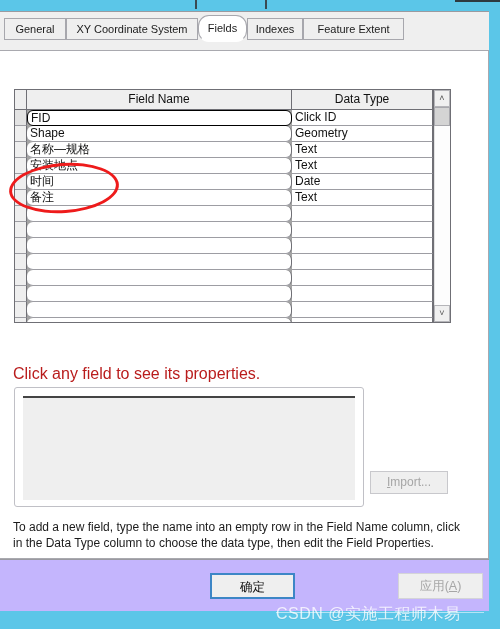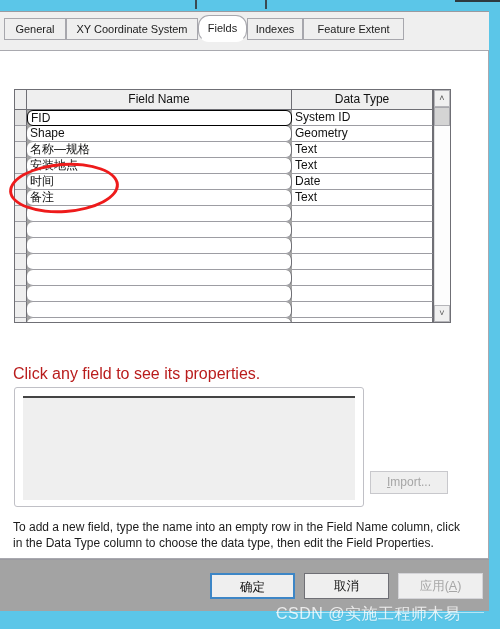--- a/index.html
+++ b/index.html
@@ -124,21 +124,21 @@
   }
   #import-btn u{text-decoration:underline;}
 
   #bottom-hint{
     position:absolute;left:13px;top:468px;width:450px;
     font-size:12px;color:#1b1b1b;line-height:16px;
   }
 
   
   #btn-sep{position:absolute;left:0;top:547px;width:489px;height:1px;background:#9a9aa0;}
-  #btn-bar{position:absolute;left:0;top:548px;width:489px;height:51px;background:#a3a3a3;}
+  #btn-bar{position:absolute;left:0;top:548px;width:489px;height:51px;background:#c4b5fd;}
   .dlg-btn{
     position:absolute;top:13px;height:26px;width:85px;
     box-sizing:border-box;font-size:12.5px;text-align:center;line-height:24px;
     background:#efefef;
   }
   .dlg-btn.ok{left:210px;border:2px solid #3d86c6;color:#111;}
   .dlg-btn.cancel{left:304px;border:1px solid #6f6f75;color:#111;}
   .dlg-btn.apply{left:398px;border:1px solid #d4d4d8;color:#a6a6a6;}
   .dlg-btn u{text-decoration:underline;}
 
@@ -178,21 +178,21 @@
         <div id="grid">
           <div class="grid-head">
             <div class="hdr-corner"></div>
             <div class="hdr-cell hdr-name">Field Name</div>
             <div class="hdr-cell hdr-type grow">Data Type</div>
           </div>
 
           <div class="grid-row focused">
             <div class="row-gutter"></div>
             <div class="cell cell-name">FID</div>
-            <div class="cell cell-type grow">System ID</div>
+            <div class="cell cell-type grow">Click ID</div>
           </div>
           <div class="grid-row">
             <div class="row-gutter"></div>
             <div class="cell cell-name">Shape</div>
             <div class="cell cell-type grow">Geometry</div>
           </div>
           <div class="grid-row">
             <div class="row-gutter"></div>
             <div class="cell cell-name">名称—规格</div>
             <div class="cell cell-type grow">Text</div>
@@ -278,20 +278,19 @@
 
       <div id="bottom-hint">
         <span>To add a new field, type the name into an empty row in the Field Name column, click in</span>
         <span>the Data Type column to choose the data type, then edit the Field Properties.</span>
       </div>
     </div>
 
     <div id="btn-sep"></div>
     <div id="btn-bar">
       <div class="dlg-btn ok">确定</div>
-      <div class="dlg-btn cancel">取消</div>
       <div class="dlg-btn apply"><span>应用(</span><u>A</u><span>)</span></div>
     </div>
   </div>
 
   <div id="wm-strike"></div>
   <div id="watermark">CSDN @实施工程师木易</div>
 </div>
 
 </body></html>

